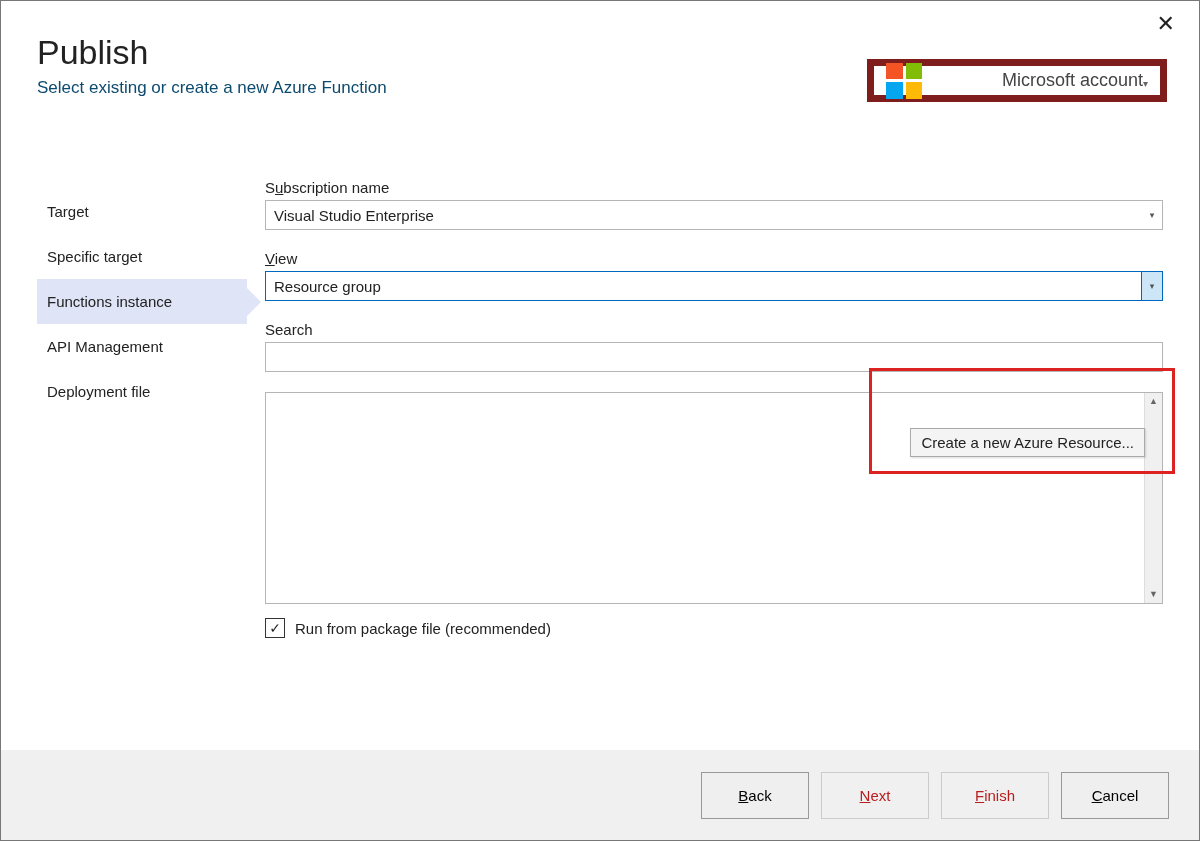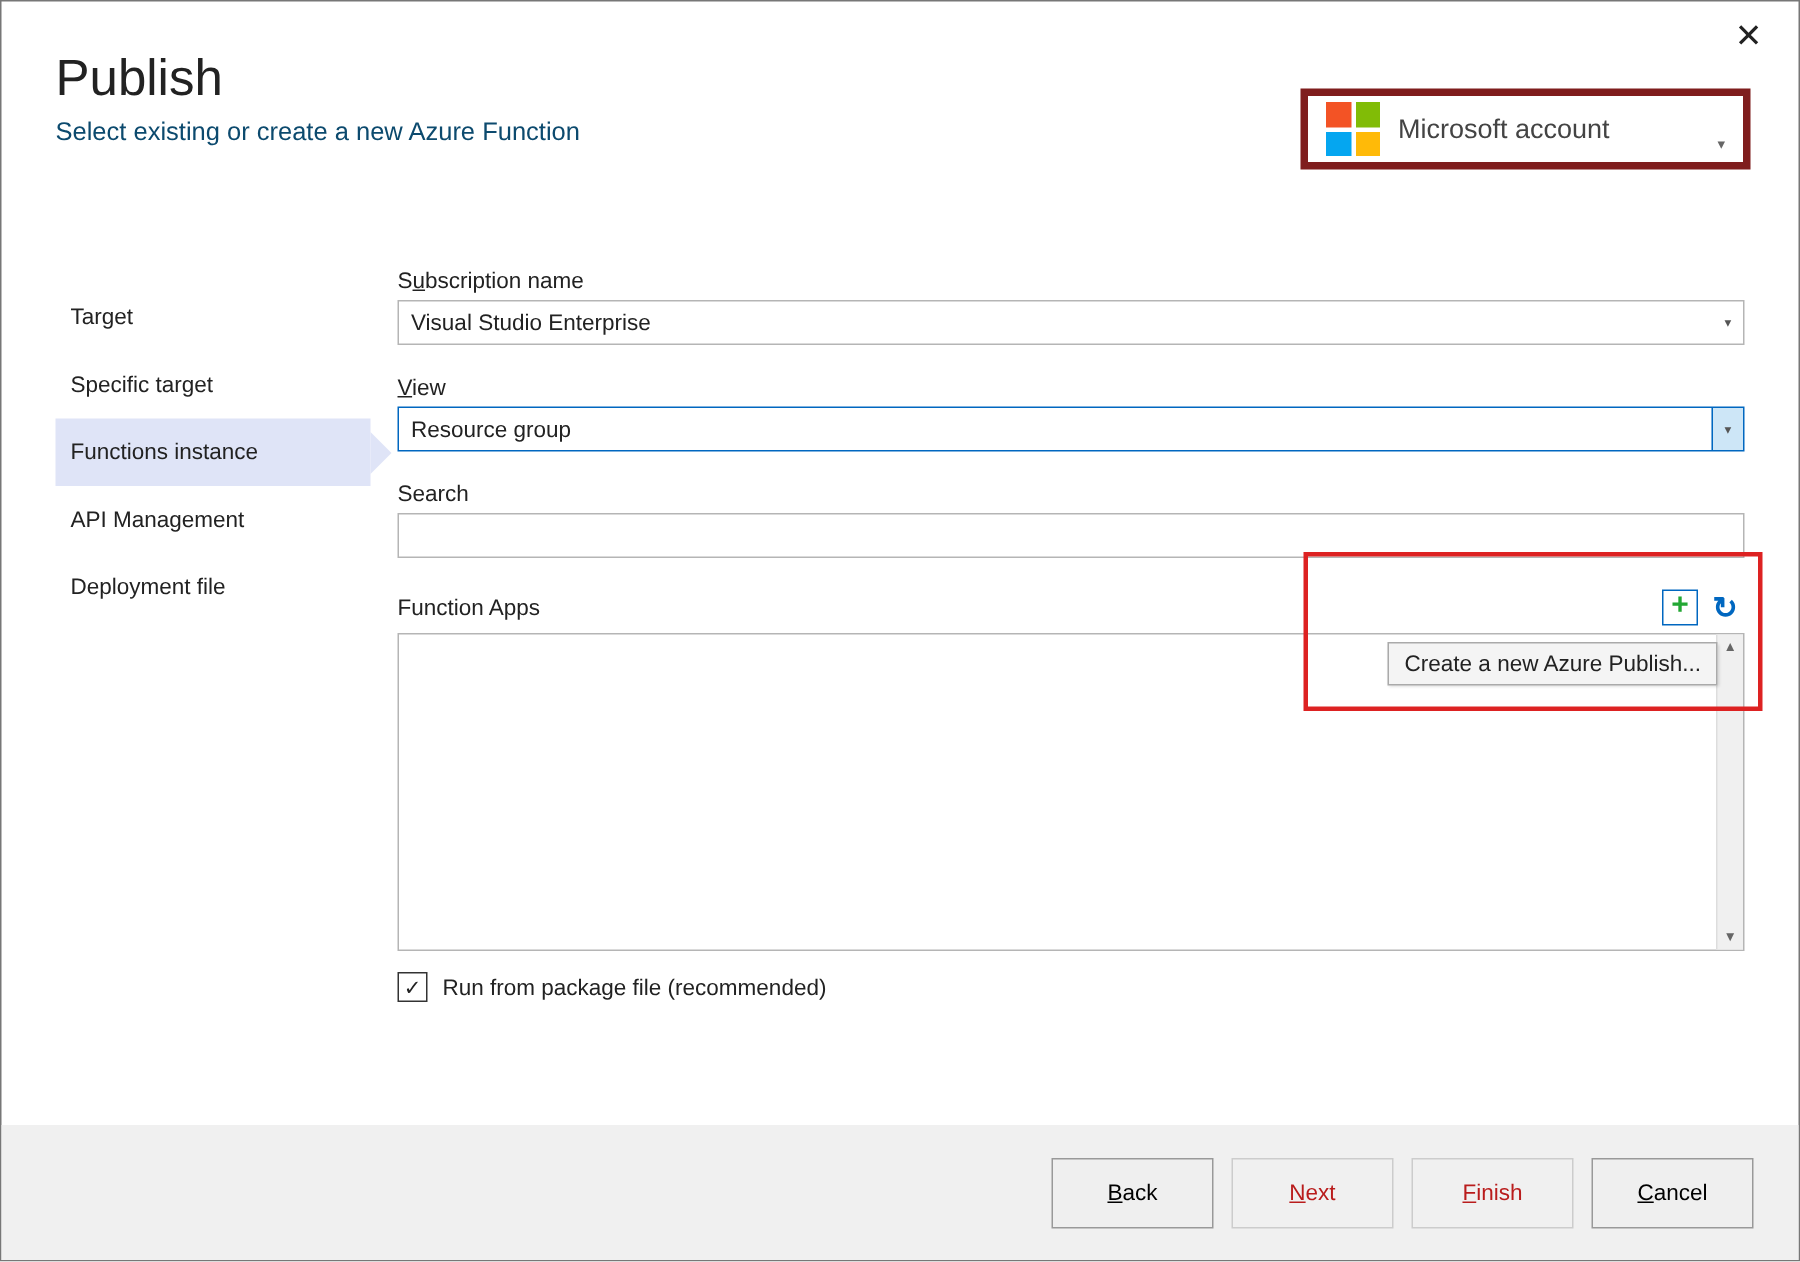--- a/index.html
+++ b/index.html
@@ -1,21 +1,21 @@
 <!DOCTYPE html>
 <html><head>
 <meta charset="utf-8">
 <style>
   html, body { margin:0; padding:0; font-family:"Segoe UI", Arial, sans-serif; font-size:15px; color:#222; background:#fff; }
   .dialog { width:1200px; height:841px; box-sizing:border-box; border:1px solid #777; position:relative; }
   .close-x { position:absolute; top:12px; right:24px; font-size:22px; line-height:1; cursor:pointer; }
   .header { padding:32px 36px 4px 36px; }
   .title { font-size:34px; font-weight:300; margin:0 0 6px 0; }
   .subtitle { font-size:17px; color:#0c4a6e; margin:0; }
-  .account-box { position:absolute; top:58px; right:32px; width:300px; height:54px; border:5px solid #7f1d1d; display:flex; align-items:center; padding:0 12px; box-sizing:border-box; }
+  .account-box { position:absolute; top:58px; right:32px; width:300px; height:43px; border:7px solid #7f1d1d; display:flex; align-items:center; padding:0 12px; box-sizing:border-box;text-align:right; }
   .ms-logo { width:36px; height:36px; display:grid; grid-template-columns:1fr 1fr; grid-template-rows:1fr 1fr; gap:3px; margin-right:12px; }
   .ms-logo div:nth-child(1){background:#f35325;} .ms-logo div:nth-child(2){background:#81bc06;}
   .ms-logo div:nth-child(3){background:#05a6f0;} .ms-logo div:nth-child(4){background:#ffba08;}
   .account-text { flex:1; font-size:18px; color:#444; }
   .account-caret { font-size:10px; color:#666; align-self:flex-end; margin-bottom:6px; }
   .body { position:absolute; top:178px; left:36px; right:36px; bottom:90px; display:flex; }
   .sidebar { width:210px; padding-top:10px; }
   .side-item { padding:14px 10px; font-size:15px; cursor:pointer; position:relative; }
   .side-item.active { background:#dfe4f7; }
   .side-item.active::after { content:""; position:absolute; right:-14px; top:50%; transform:translateY(-50%); border-left:14px solid #dfe4f7; border-top:14px solid transparent; border-bottom:14px solid transparent; }
@@ -96,37 +96,28 @@
           <span class="caret">▾</span>
         </div>
       </div>
 
       <div class="field-group">
         <div class="label">Search</div>
         <input class="textfield" type="text" value="" style="">
       </div>
 
       <div style="position:relative;">
-        <div class="funcapps-header">
-          <div class="label">Function Apps</div>
-          <div class="icon-btn">
-            <div class="plus-box">+</div>
-          </div>
-          <div class="icon-btn">
-            <span class="refresh">↻</span>
-          </div>
-        </div>
         <div class="listbox">
           <div class="scrollbar">
             <div class="up">▲</div>
             <div class="down">▼</div>
           </div>
         </div>
 
-        <div class="tooltip" style="top:36px; right:18px;">Create a new Azure Publish...</div>
+        <div class="tooltip" style="top:36px; right:18px;">Create a new Azure Resource...</div>
         <div class="highlight" style="top:-24px; right:-12px; width:300px; height:100px;"></div>
       </div>
 
       <div class="checkrow">
         <div class="box">✓</div>
         <span>Run from package file (recommended)</span>
       </div>
 
     </div>
   </div>

